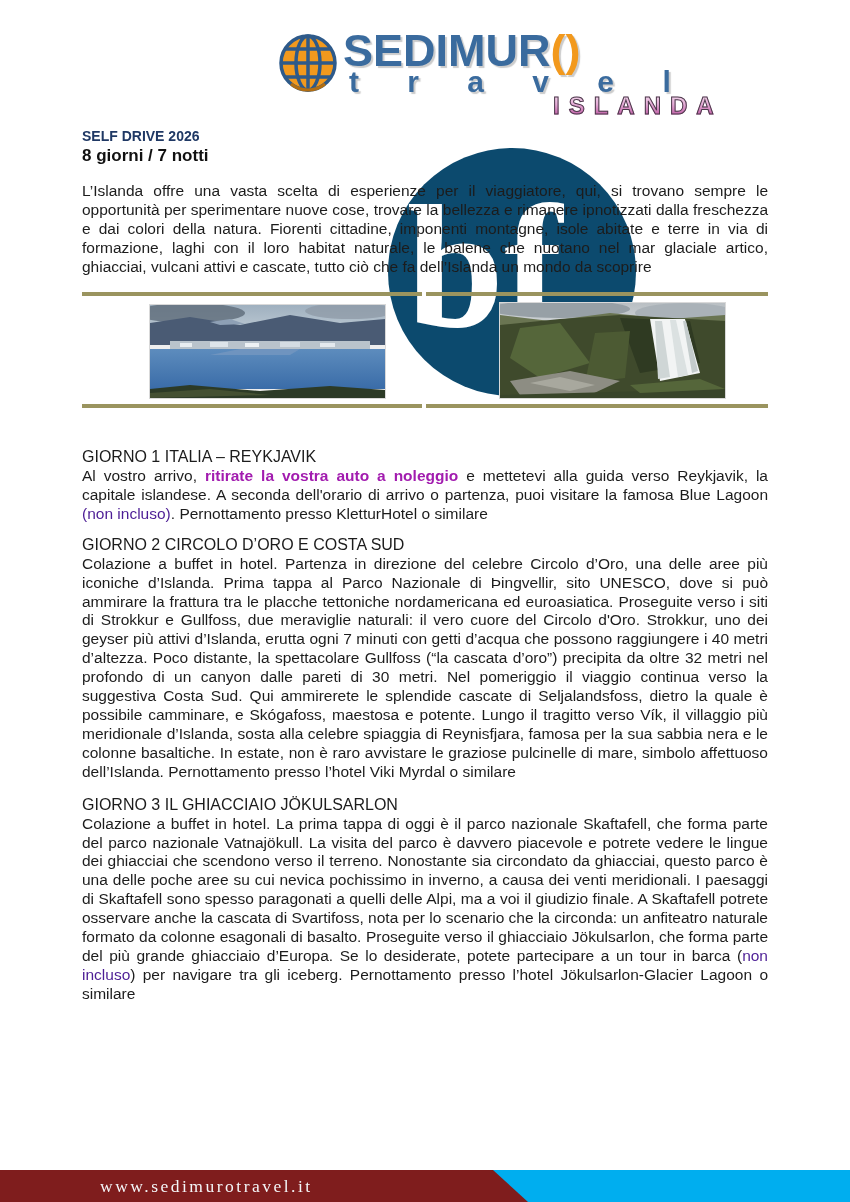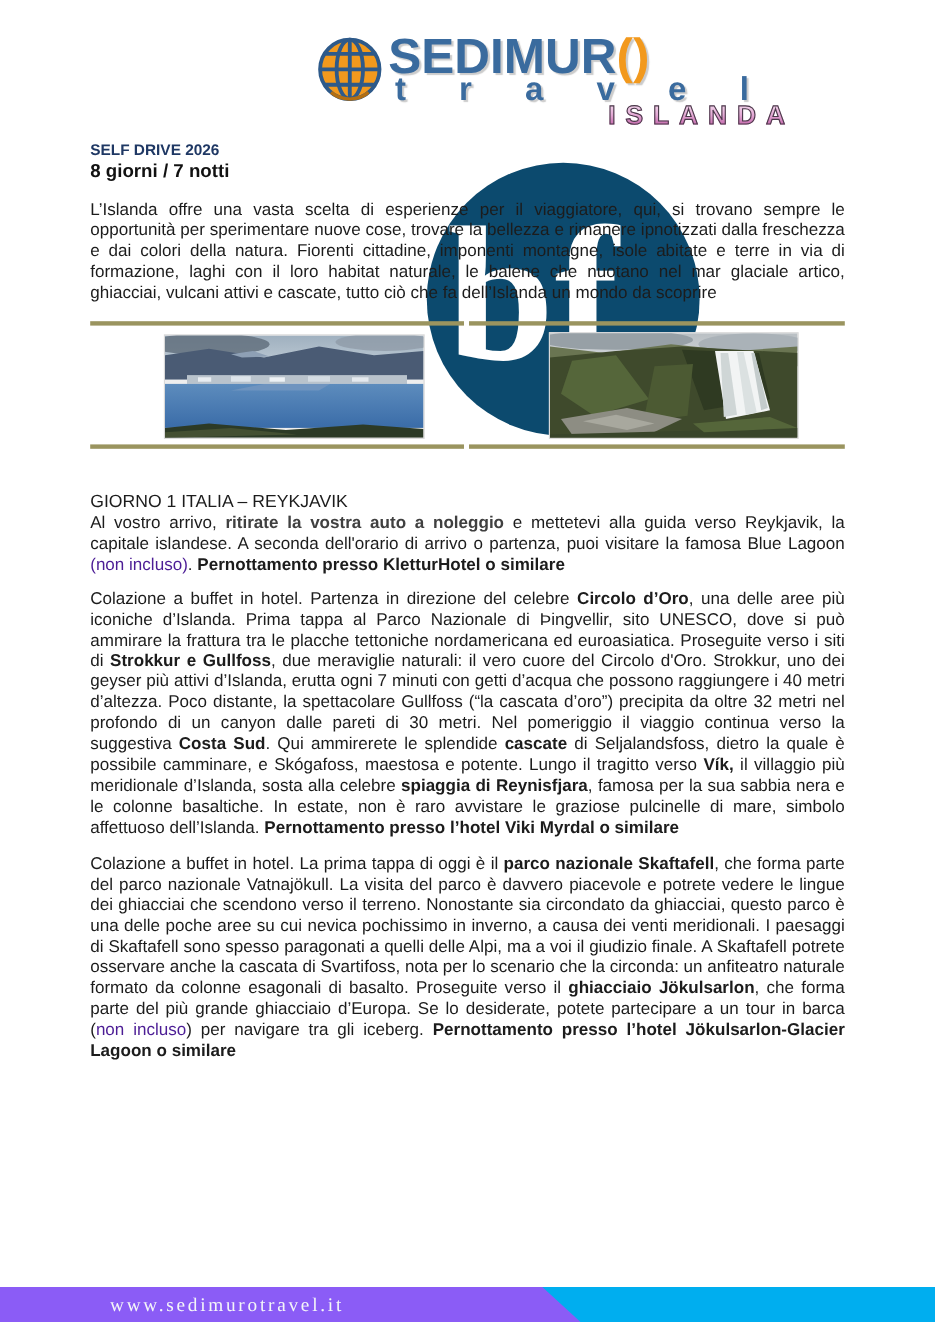--- a/index.html
+++ b/index.html
@@ -11,21 +11,21 @@
   .watermark{
     position:absolute;left:388px;top:148px;width:248px;height:248px;
     border-radius:50%;background:#0c4a6e;z-index:0;
     display:flex;align-items:center;justify-content:center;
   }
   .watermark span{
     font-family:"Liberation Serif",serif;font-weight:bold;
     font-size:175px;color:#ffffff;margin-right:55px;margin-top:-10px;
   }
   
-  .logo-block{position:absolute;left:287px;top:28px;z-index:2;display:flex;}
+  .logo-block{position:absolute;left:277px;top:28px;z-index:2;display:flex;}
   .globe{width:64px;height:64px;margin-top:4px;}
   .brand-text{margin-left:2px;line-height:1;}
   .brand-line1{
     font-size:45px;font-weight:bold;color:#3a6b9e;letter-spacing:0px;
     text-shadow:2px 2px 1px rgba(140,140,140,.45);
   }
   .brand-paren{color:#f2991d;}
   .brand-line2{
     font-size:30px;font-weight:bold;color:#3a6b9e;letter-spacing:20px;
     margin-top:-6px;margin-left:6px;text-shadow:2px 2px 1px rgba(140,140,140,.45);
@@ -60,28 +60,28 @@
   .photo{position:absolute;border:1px solid #d9d9d9;background:#eee;}
   .photo-fjord{left:67px;top:8px;}
   .photo-falls{left:417px;top:6px;}
   
   .day{margin-top:0;}
   .day-heading{font-size:16px;font-weight:normal;margin:0 0 1px 0;}
   .day-body{font-size:15.5px;line-height:1.22;text-align:justify;margin:0;}
   .sec1{margin-top:40px;}
   .sec2{margin-top:12px;}
   .sec3{margin-top:14px;}
-  .seg-bold{font-weight:bold;margin-top:28px;}
-  .seg-bluebold{font-weight:bold;color:#404040;}
+  .seg-bold{font-weight:normal;margin-top:28px;}
+  .seg-bluebold{font-weight:bold;color:#a21caf;}
   .seg-red{color:#4c1d95;}
   
   .footer{position:absolute;left:0;top:1170px;width:850px;height:32px;z-index:3;}
   .footer-right{position:absolute;inset:0;background:#00aeef;}
   .footer-left{
-    position:absolute;inset:0;background:#8b5cf6;
+    position:absolute;inset:0;background:#7f1d1d;
     clip-path:polygon(0 0,493px 0,528px 32px,0 32px);
     display:flex;align-items:center;
   }
   .footer-url{
     font-family:"Liberation Serif",serif;color:#f4f6f8;font-size:17.5px;
     letter-spacing:2.5px;margin-left:100px;
   }
 </style>
 </head>
 <body>
@@ -178,24 +178,26 @@
       </div>
       <div class="rule"></div>
     </div>
 
     <section class="day sec1">
       <h3 class="day-heading">GIORNO 1 ITALIA – REYKJAVIK</h3>
       <p class="day-body"><span class="seg-normal">Al vostro arrivo, </span><span class="seg-bluebold">ritirate la vostra auto a noleggio</span><span class="seg-normal"> e mettetevi alla guida verso Reykjavik, la capitale islandese. A seconda dell'orario di arrivo o partenza, puoi visitare la famosa Blue Lagoon </span><span class="seg-red">(non incluso)</span><span class="seg-normal">. </span><span class="seg-bold">Pernottamento presso KletturHotel o similare</span></p>
     </section>
 
     <section class="day sec2">
+      <h3 class="day-heading">GIORNO 2 CIRCOLO D’ORO E COSTA SUD</h3>
       <p class="day-body"><span class="seg-normal">Colazione a buffet in hotel. Partenza in direzione del celebre </span><span class="seg-bold">Circolo d’Oro</span><span class="seg-normal">, una delle aree più iconiche d’Islanda. Prima tappa al Parco Nazionale di Þingvellir, sito UNESCO, dove si può ammirare la frattura tra le placche tettoniche nordamericana ed euroasiatica. Proseguite verso i siti di </span><span class="seg-bold">Strokkur e Gullfoss</span><span class="seg-normal">, due meraviglie naturali: il vero cuore del Circolo d'Oro. Strokkur, uno dei geyser più attivi d’Islanda, erutta ogni 7 minuti con getti d’acqua che possono raggiungere i 40 metri d’altezza. Poco distante, la spettacolare Gullfoss (“la cascata d’oro”) precipita da oltre 32 metri nel profondo di un canyon dalle pareti di 30 metri. Nel pomeriggio il viaggio continua verso la suggestiva </span><span class="seg-bold">Costa Sud</span><span class="seg-normal">. Qui ammirerete le splendide </span><span class="seg-bold">cascate</span><span class="seg-normal"> di Seljalandsfoss, dietro la quale è possibile camminare, e Skógafoss, maestosa e potente. Lungo il tragitto verso </span><span class="seg-bold">Vík,</span><span class="seg-normal"> il villaggio più meridionale d’Islanda, sosta alla celebre </span><span class="seg-bold">spiaggia di Reynisfjara</span><span class="seg-normal">, famosa per la sua sabbia nera e le colonne basaltiche. In estate, non è raro avvistare le graziose pulcinelle di mare, simbolo affettuoso dell’Islanda. </span><span class="seg-bold">Pernottamento presso l’hotel Viki Myrdal o similare</span></p>
     </section>
 
     <section class="day sec3">
+      <h3 class="day-heading">GIORNO 3 IL GHIACCIAIO JÖKULSARLON</h3>
       <p class="day-body"><span class="seg-normal">Colazione a buffet in hotel. La prima tappa di oggi è il </span><span class="seg-bold">parco nazionale Skaftafell</span><span class="seg-normal">, che forma parte del parco nazionale Vatnajökull. La visita del parco è davvero piacevole e potrete vedere le lingue dei ghiacciai che scendono verso il terreno. Nonostante sia circondato da ghiacciai, questo parco è una delle poche aree su cui nevica pochissimo in inverno, a causa dei venti meridionali. I paesaggi di Skaftafell sono spesso paragonati a quelli delle Alpi, ma a voi il giudizio finale. A Skaftafell potrete osservare anche la cascata di Svartifoss, nota per lo scenario che la circonda: un anfiteatro naturale formato da colonne esagonali di basalto. Proseguite verso il </span><span class="seg-bold">ghiacciaio Jökulsarlon</span><span class="seg-normal">, che forma parte del più grande ghiacciaio d’Europa. Se lo desiderate, potete partecipare a un tour in barca (</span><span class="seg-red">non incluso</span><span class="seg-normal">) per navigare tra gli iceberg. </span><span class="seg-bold">Pernottamento presso l’hotel Jökulsarlon-Glacier Lagoon o similare</span></p>
     </section>
   </div>
 
   <div class="footer">
     <div class="footer-right"></div>
     <div class="footer-left">
       <span class="footer-url">www.sedimurotravel.it</span>
     </div>
   </div>

